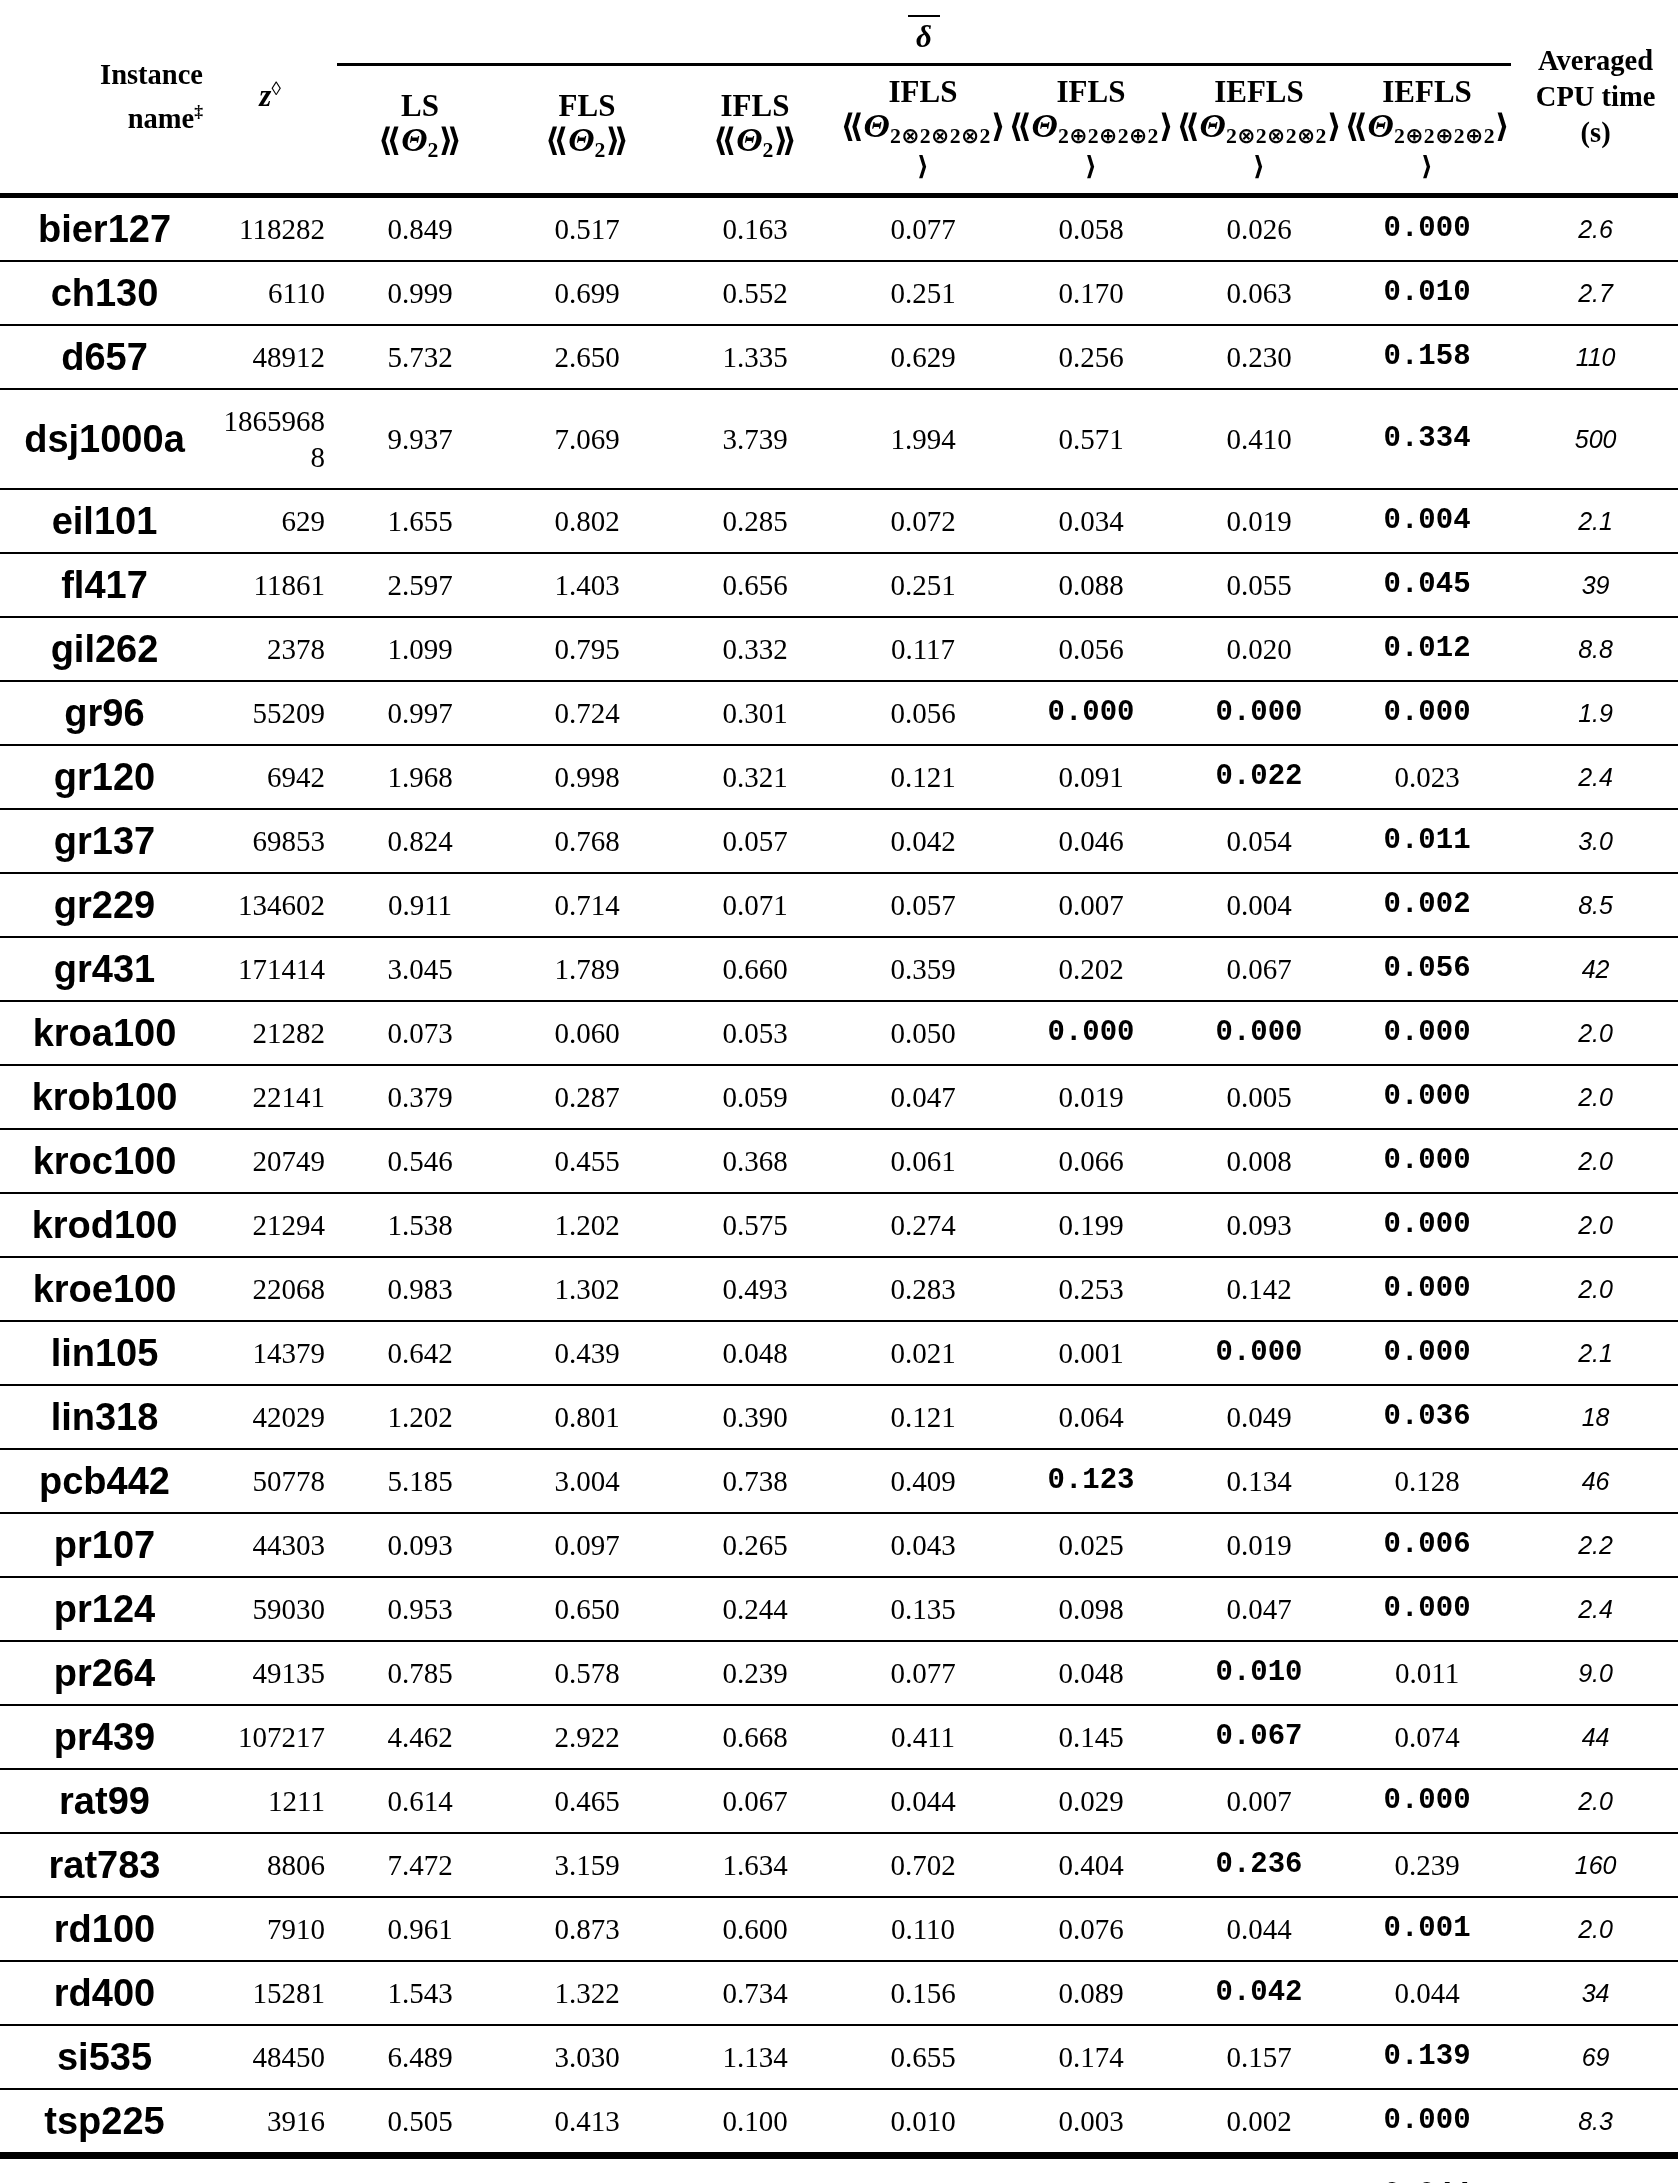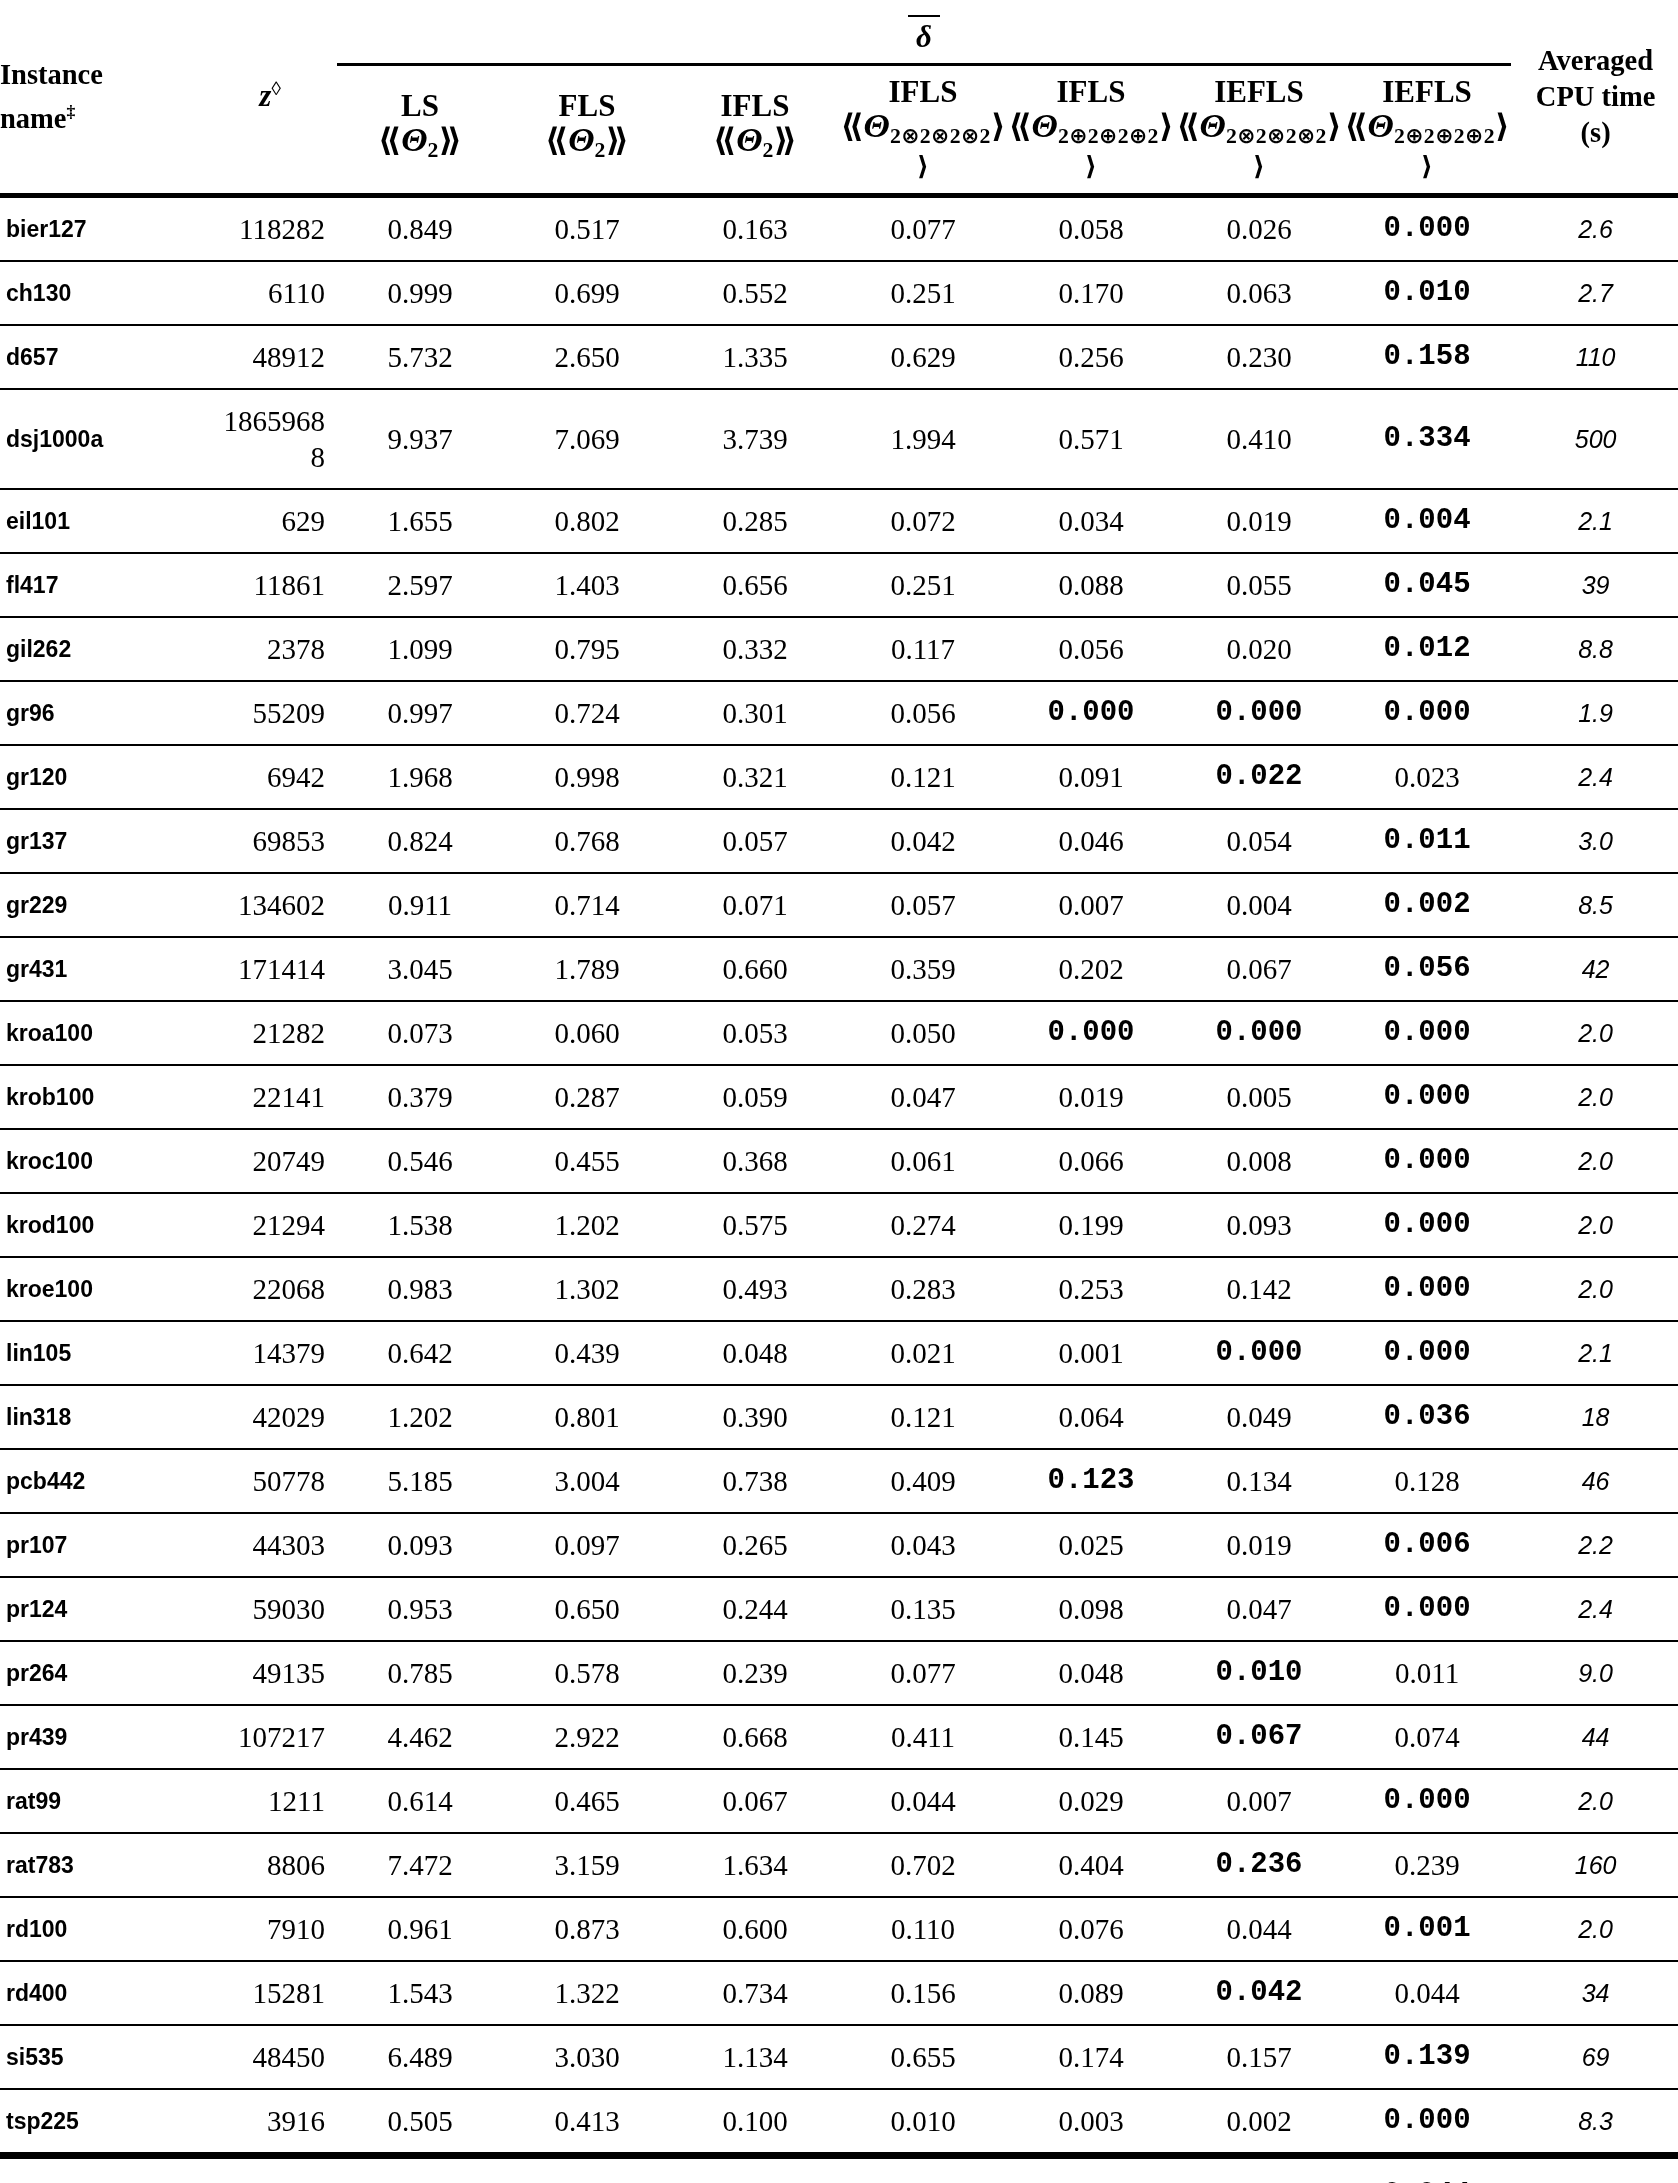--- a/index.html
+++ b/index.html
@@ -3,21 +3,21 @@
 <meta charset="utf-8">
 <style>
   html,body { margin:0; padding:0; background:#ffffff; color:#000; }
   body { width:1678px; font-family:"Liberation Serif", serif; }
 
   table { border-collapse:collapse; table-layout:fixed; width:1678px; }
 
   
   thead th { font-family:"Liberation Serif", serif; font-weight:bold; vertical-align:middle; padding:0; }
   th.c-inst, th.c-z, th.c-cpu { border-bottom:5.2px solid #000; }
-  th.c-inst .hl { font-size:28.5px; line-height:36px; text-align:left; }
+  th.c-inst .hl { font-size:28.5px; line-height:36px; text-align:right; }
   th.c-inst sup, th.c-z sup { font-size:0.62em; vertical-align:super; }
   th.c-z { font-style:italic; font-size:31px; }
   th.c-cpu .hl { font-size:28.5px; line-height:36px; text-align:center; }
   th.c-cpu .hl-s { font-style:normal; }
 
   th.delta-group { border-bottom:3.5px solid #000; height:54px; vertical-align:bottom; padding-bottom:8.6px; }
   .delta-ovl { display:inline-block; border-top:2.6px solid #000; padding:1.7px 7.8px 0 7.8px;
                font-style:italic; font-weight:bold; font-size:31px; line-height:35px;
                font-family:"Liberation Serif", serif; }
 
@@ -26,22 +26,22 @@
   .mtheta { font-size:32px; line-height:33px; text-align:center; white-space:nowrap;
             font-family:"Liberation Serif","DejaVu Sans",serif; }
   .theta  { font-style:italic; font-weight:bold; font-size:1.08em; }
   .tsub   { font-size:0.68em; vertical-align:-0.28em; letter-spacing:0.4px; }
   .mwrap  { font-size:26px; line-height:28px; text-align:center;
             font-family:"Liberation Serif","DejaVu Sans",serif; }
 
   
   tbody td { border-bottom:2.6px solid #000; font-size:29px; line-height:36px;
              text-align:center; vertical-align:middle; padding:13px 0; }
-  td.inst { text-align:left; padding-left:6px;
-            font-family:"Liberation Sans", sans-serif; font-weight:bold; font-size:23px; }
+  td.inst { text-align:center; padding-left:6px;
+            font-family:"Liberation Sans", sans-serif; font-weight:bold; font-size:38px; }
   td.z    { text-align:right; padding-right:12px; }
   td.cpu  { font-family:"Liberation Sans", sans-serif; font-style:italic; font-size:25px; }
   .b      { font-weight:bold;font-family:Liberation Mono, monospace; }
 
   
   tfoot td { border-top:7.8px solid #000; font-size:29px; line-height:36px;
              text-align:center; vertical-align:middle; padding:17.3px 0 22.5px 0; }
   tfoot td.z { text-align:right; padding-right:12px; font-weight:bold; }
 </style>
 </head>

